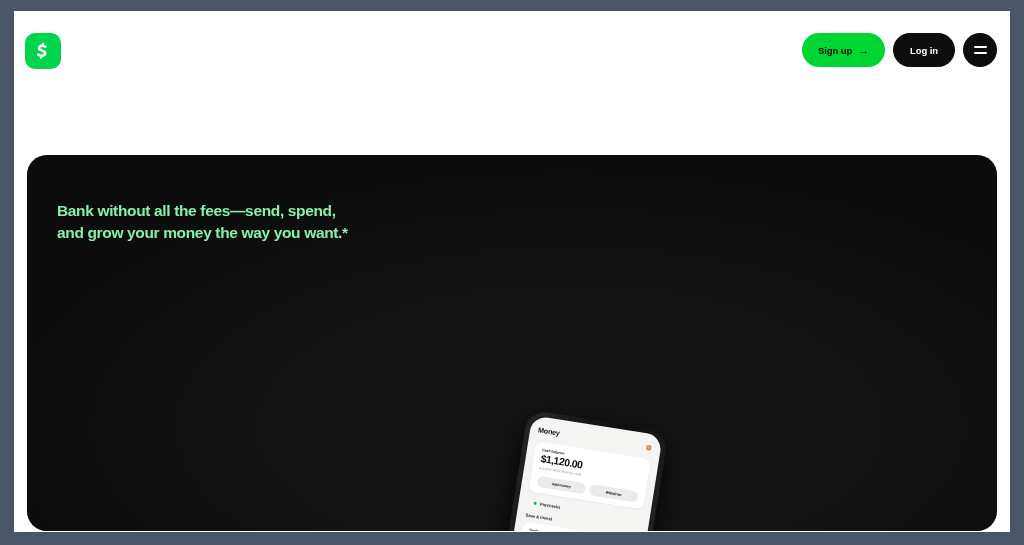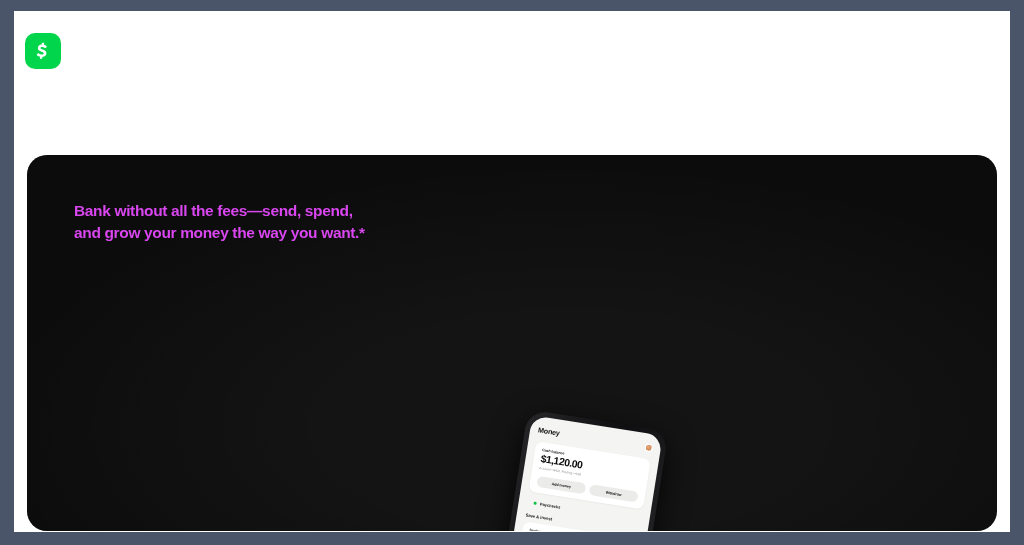--- a/index.html
+++ b/index.html
@@ -98,22 +98,22 @@
   #hero {
     position:absolute;
     left:13px; top:144px;
     width:970px; height:376px;
     background:#141414;
     border-radius:20px;
     overflow:hidden;
   }
   #hero-subtitle {
     position:absolute;
-    left:47px; top:45px;
-    color:#d946ef;
+    left:30px; top:45px;
+    color:#86efac;
     font-size:15.5px;
     font-weight:600;
     line-height:1.42;
     letter-spacing:-0.35px;
     white-space:pre-line;
     z-index:9;
   }
 
   
   #phone {
@@ -214,20 +214,33 @@
   <div id="page">
 
     <div id="header">
 
       <div id="logo">
         <svg width="20" height="20" viewBox="0 0 24 24" aria-hidden="true">
           <path d="M13.4 3.1c.1-.6-.3-1.1-.9-1.1h-.9c-.5 0-.9.3-1 .8l-.3 1.5c-2.6.3-4.5 1.8-4.5 4.2 0 2.6 2 3.6 4.3 4.3 1.9.6 2.7 1 2.7 1.9 0 .9-.9 1.5-2.2 1.5-1.3 0-2.6-.5-3.6-1.3-.4-.3-1-.3-1.3.1l-.8.9c-.4.4-.3 1 .1 1.4 1 .8 2.2 1.4 3.5 1.6l-.3 1.4c-.1.6.3 1.1.9 1.1h.9c.5 0 .9-.3 1-.8l.3-1.5c3-.3 4.8-2 4.8-4.4 0-2.6-2.1-3.6-4.5-4.4-1.8-.6-2.6-1-2.6-1.8 0-.8.8-1.3 1.9-1.3 1.2 0 2.4.4 3.3 1.1.4.3 1 .3 1.3-.1l.8-.9c.4-.4.3-1-.1-1.3-.9-.7-1.9-1.2-3-1.4l.3-1.5z" fill="#ffffff"></path>
         </svg>
       </div>
 
+      <div id="header-actions">
+        <button class="pill" id="signup-button">
+          <span>Sign up</span>
+          <span class="arrow">→</span>
+        </button>
+        <button class="pill" id="login-button">
+          <span>Log in</span>
+        </button>
+        <button id="menu-button">
+          <span class="bar"></span>
+          <span class="bar"></span>
+        </button>
+      </div>
     </div>
 
 
     <section id="hero">
 
       <p id="hero-subtitle">Bank without all the fees—send, spend,
 and grow your money the way you want.*</p>
 
       <div id="phone">
         <div id="phone-body">

